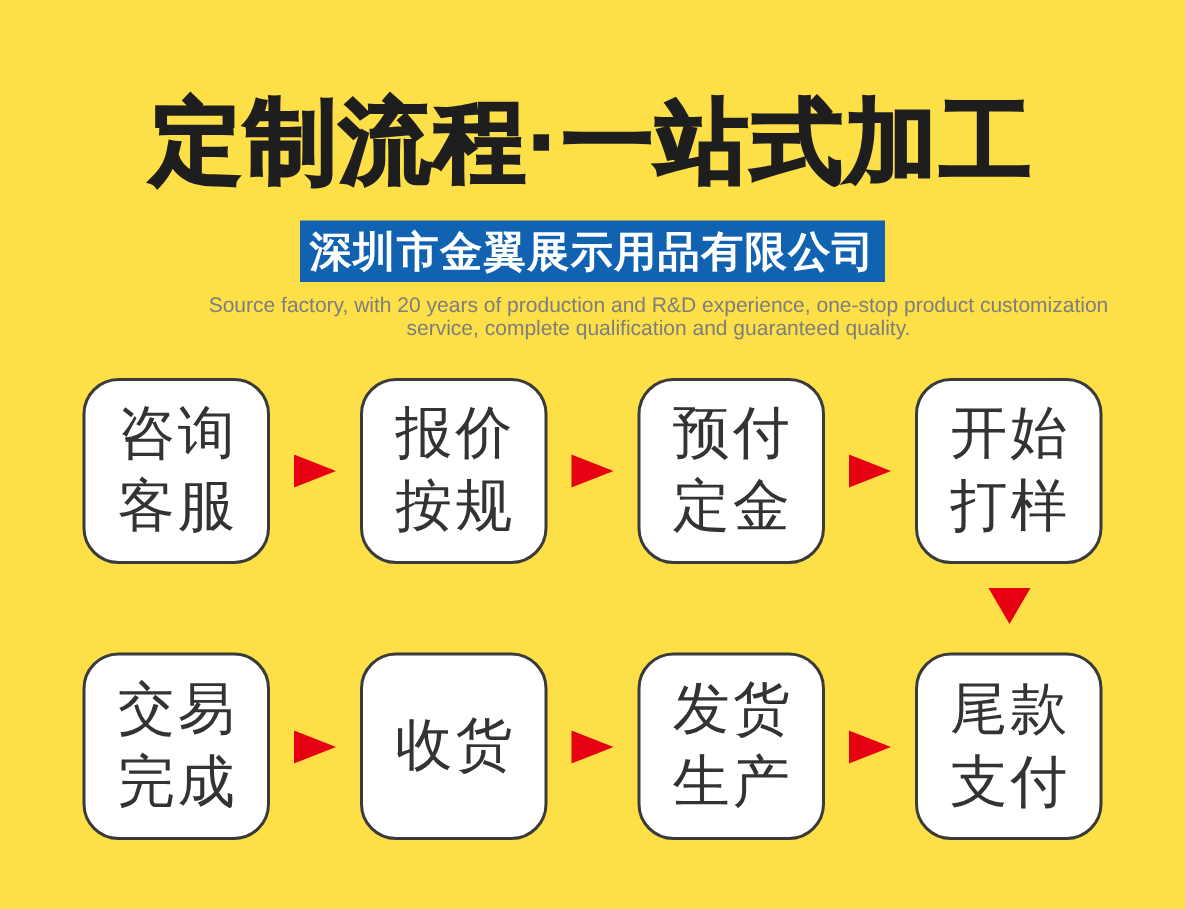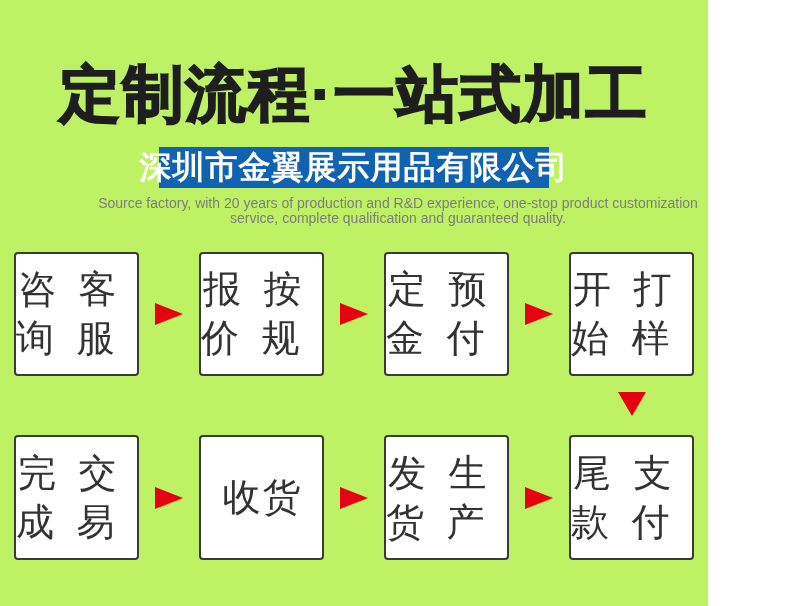--- a/index.html
+++ b/index.html
@@ -1,20 +1,20 @@
 <!DOCTYPE html>
 <html><head>
 <meta charset="utf-8">
 <style>
   html, body { margin: 0; padding: 0; background: #ffffff; }
   #canvas {
     position: relative;
-    width: 708px;
+    width: 790px;
     height: 606px;
-    background: #bef264;
+    background: #fde047;
     overflow: hidden;
     font-family: "Liberation Sans", "DejaVu Sans", sans-serif;
   }
 
   
   .title {
     position: absolute;
     top: 56px;
     left: 0;
     width: 100%;
@@ -30,21 +30,21 @@
 
   .banner {
     position: absolute;
     top: 147px;
     left: 50%;
     transform: translateX(-50%);
     width: 390px;
     height: 41px;
     background: #1163b2;
     color: #ffffff;
-    font-size: 32px;
+    font-size: 28px;
     font-weight: bold;
     letter-spacing: 1px;
     display: flex;
     align-items: center;
     justify-content: center;
     white-space: nowrap;
   }
 
   .subtitle {
     position: absolute;
@@ -70,23 +70,24 @@
   .flow-row {
     display: flex;
     align-items: stretch;
   }
 
   .step-box {
     box-sizing: border-box;
     width: 125px;
     height: 124px;
     border: 2px solid #3a3a3a;
-    border-radius: 4px;
+    border-radius: 24px;
     background: #ffffff;
     display: flex;
+    flex-direction: column;
     align-items: center;
     justify-content: center;
     color: #333333;
     font-size: 38px;
     line-height: 49px;
     letter-spacing: 2px;
     text-indent: 2px;
   }
   .flow-row.second .step-box { height: 125px; }
 
@@ -148,40 +149,40 @@
           <div class="tri-right"></div>
         </div>
       <div class="step-box">
         <span>报价</span>
         <span>按规</span>
       </div>
       <div class="arrow-gap">
           <div class="tri-right"></div>
         </div>
       <div class="step-box">
+        <span>预付</span>
         <span>定金</span>
-        <span>预付</span>
       </div>
       <div class="arrow-gap">
           <div class="tri-right"></div>
         </div>
       <div class="step-box">
         <span>开始</span>
         <span>打样</span>
       </div>
     </div>
 
     <div class="down-row">
       <div class="tri-down"></div>
     </div>
 
     <div class="flow-row second">
       <div class="step-box">
+        <span>交易</span>
         <span>完成</span>
-        <span>交易</span>
       </div>
       <div class="arrow-gap">
           <div class="tri-right"></div>
         </div>
       <div class="step-box">
         <span>收货</span>
       </div>
       <div class="arrow-gap">
           <div class="tri-right"></div>
         </div>

